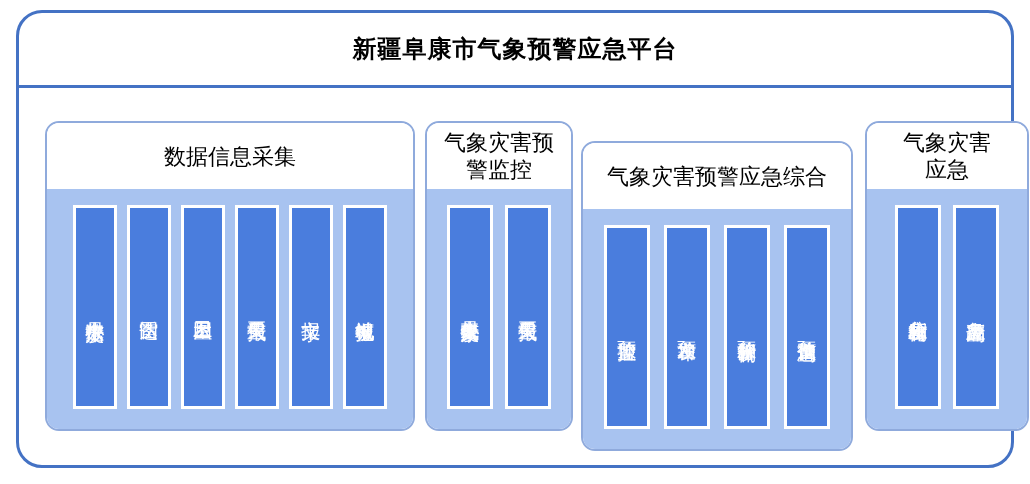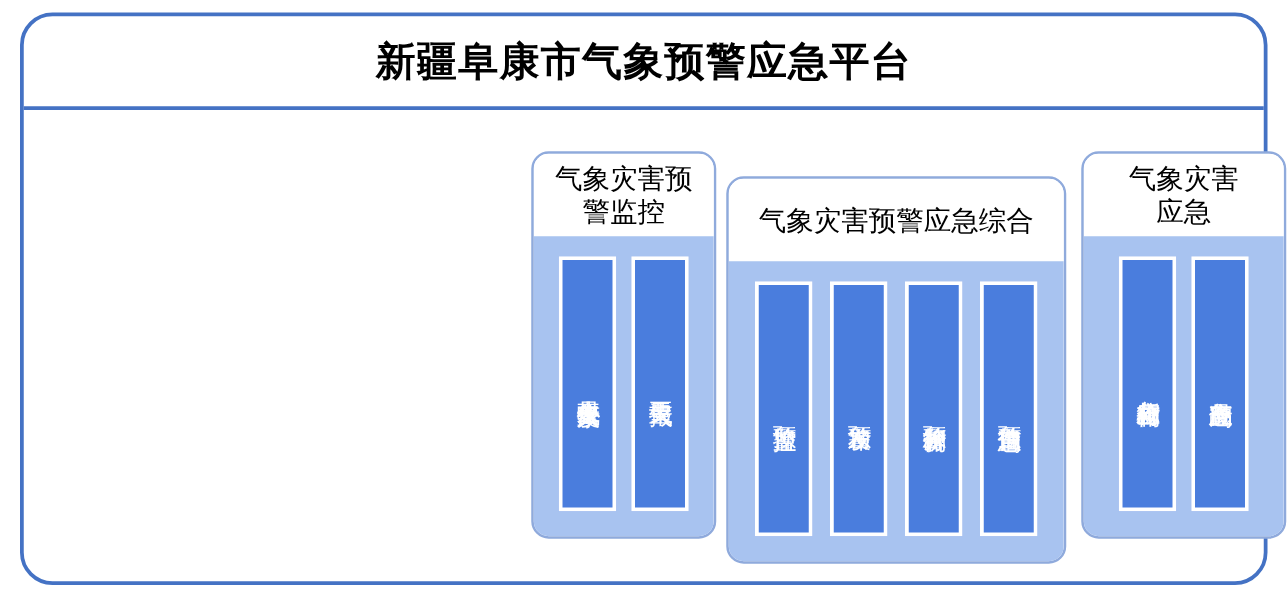--- a/index.html
+++ b/index.html
@@ -41,21 +41,21 @@
     right: 0;
     height: 75px;
     display: flex;
     align-items: center;
     justify-content: center;
     border-bottom: 3px solid #4472c4;
     box-sizing: border-box;
   }
 
   .platform-title {
-    font-size: 32px;
+    font-size: 24px;
     font-weight: bold;
     color: #000000;
     letter-spacing: 1px;
     line-height: 1;
     white-space: nowrap;
   }
 
   
   .sections {
     position: absolute;
@@ -155,20 +155,45 @@
 <div id="stage">
 
   <div class="platform">
 
     <div class="platform-header">
       <div class="platform-title">新疆阜康市气象预警应急平台</div>
     </div>
 
     <div class="sections">
 
+      <div class="section-card card-1">
+        <div class="section-head">
+          <div class="section-title">数据信息采集</div>
+        </div>
+        <div class="section-body">
+          <div class="item-bar">
+            <span class="item-label">中小尺度数据</span>
+          </div>
+          <div class="item-bar">
+            <span class="item-label">雷达图</span>
+          </div>
+          <div class="item-bar">
+            <span class="item-label">卫星云图</span>
+          </div>
+          <div class="item-bar">
+            <span class="item-label">重要天气报</span>
+          </div>
+          <div class="item-bar">
+            <span class="item-label">文字报</span>
+          </div>
+          <div class="item-bar">
+            <span class="item-label">城镇电视报</span>
+          </div>
+        </div>
+      </div>
 
       <div class="section-card card-2">
         <div class="section-head">
           <div class="section-title">气象灾害预
 警监控</div>
         </div>
         <div class="section-body">
           <div class="item-bar">
             <span class="item-label">中小尺度气象要素</span>
           </div>

